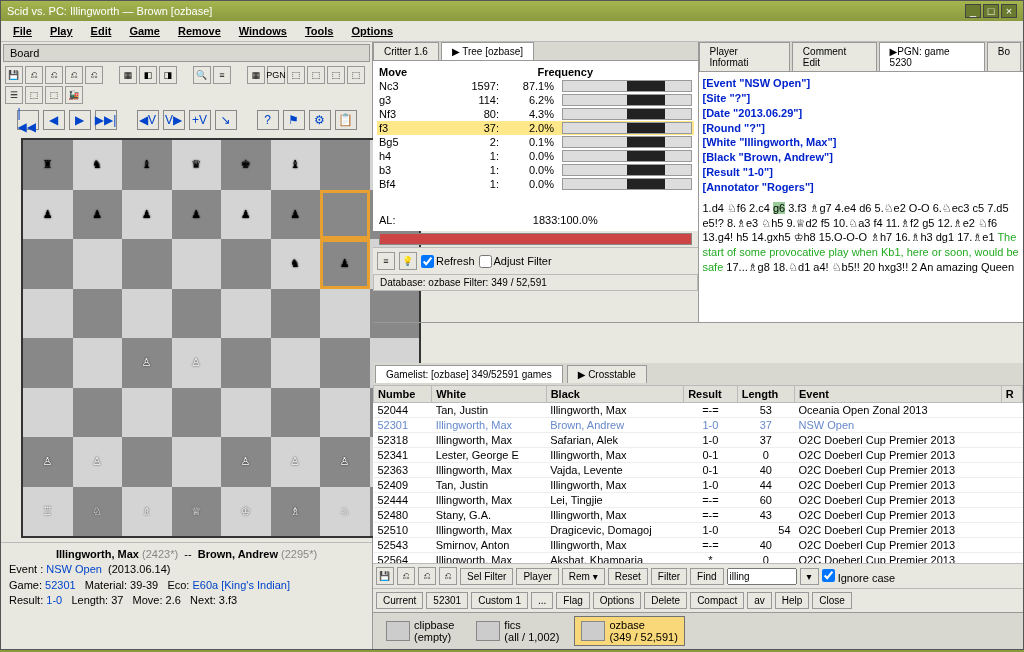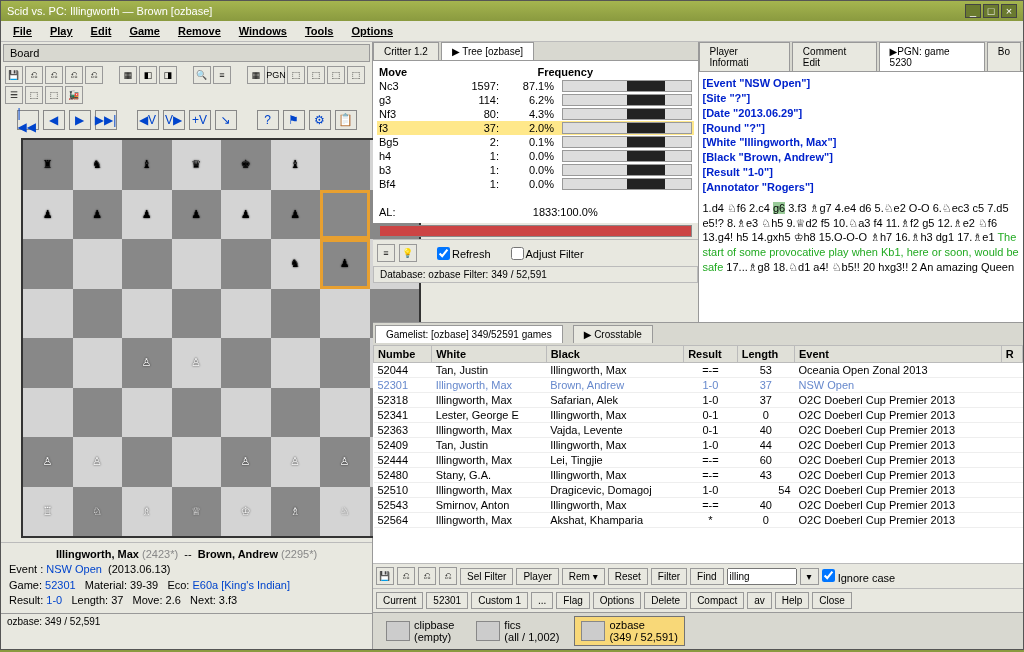--- a/index.html
+++ b/index.html
@@ -35,31 +35,31 @@
 .tab { padding: 3px 10px; border: 1px solid #999; border-bottom: none; background: #e8e8e0; margin-right: 2px; cursor: pointer; font-size: 10px; }
 .tab.active { background: #fff; }
 .tree-panel { background: #fff; padding: 4px; font-family: monospace; font-size: 11px; min-height: 155px; }
 .tree-row { display: flex; padding: 1px 2px; }
 .tree-row.hl { background: #ffe88a; }
 .tree-row .mv { width: 60px; }
 .tree-row .cnt { width: 60px; text-align: right; }
 .tree-row .pct { width: 55px; text-align: right; }
 .tree-row .bar { flex: 1; margin-left: 8px; height: 12px; background: linear-gradient(to right,#ddd 0%,#ddd 50%,#222 50%,#222 80%,#ddd 80%); border: 1px solid #999; }
 .tree-tools { display: flex; gap: 4px; padding: 4px; align-items: center; border-top: 1px solid #bbb; background: #e8e8e0; }
-.tree-tools label { display: flex; align-items: flex-end; gap: 2px; margin-left: 16px; }
+.tree-tools label { display: flex; align-items: center; gap: 2px; }
 .db-line { padding: 2px 6px; border: 1px solid #bbb; background: #e8e8e0; font-size: 10px; }
 .pgn-panel { background: #fff; padding: 4px; font-size: 11px; line-height: 1.35; height: 250px; overflow: hidden; }
 .pgn-panel .hdr { color: #0022cc; font-weight: bold; }
 .pgn-panel .highlight { background: #99cc99; }
 .pgn-panel .comment { color: #22aa22; }
 .upper-right { display: flex; min-height: 270px; }
 .tree-col { flex: 1; border-right: 1px solid #999; display: flex; flex-direction: column; }
 .pgn-col { flex: 1; display: flex; flex-direction: column; }
 .gamelist-wrap { flex: 1; display: flex; flex-direction: column; min-height: 0; border-top: 1px solid #999; }
-.gl-tabs { display: flex; background: #d8d8d0; padding: 2px; gap: 8px; }
+.gl-tabs { display: flex; background: #d8d8d0; padding: 2px; gap: 2px; margin-top: 40px; }
 .gl-tabs .tab { font-size: 10px; }
 .gl-table { flex: 1; overflow: auto; background: #fff; }
 table { width: 100%; border-collapse: collapse; font-size: 10px; }
 th { background: #e0e0d8; border: 1px solid #bbb; padding: 2px 4px; text-align: left; }
 td { padding: 1px 4px; border-bottom: 1px solid #eee; }
 tr.sel td { color: #6688cc; }
 .gl-toolbar { display: flex; gap: 3px; padding: 3px; align-items: center; flex-wrap: wrap; border-top: 1px solid #bbb; background: #e8e8e0; }
 .gl-toolbar .btn { padding: 2px 6px; border: 1px solid #999; background: #e8e8e0; cursor: pointer; font-size: 10px; }
 .gl-toolbar input[type=text] { width: 70px; font-size: 10px; padding: 1px; }
 .db-bar { display: flex; gap: 8px; padding: 3px 6px; background: #d8d8d0; border-top: 1px solid #999; align-items: center; }
@@ -272,50 +272,49 @@
         <div style="text-align:center">
           <span class="name">Illingworth, Max</span>
           <span class="elo">(2423*)</span>
           &nbsp;<span>--</span>&nbsp;
           <span class="name">Brown, Andrew</span>
           <span class="elo">(2295*)</span>
         </div>
         <div>
           <span>Event :</span>
           <a>NSW Open</a>
-          &nbsp;<span>(2013.06.13)</span>
+          &nbsp;<span>(2013.06.14)</span>
         </div>
         <div>
           <span>Game:</span>
           <a>52301</a>
           &nbsp;&nbsp;<span>Material:</span>
           <span>39-39</span>
           &nbsp;&nbsp;<span>Eco:</span>
           <a>E60a [King's Indian]</a>
         </div>
         <div>
           <span>Result:</span>
           <a>1-0</a>
           &nbsp;&nbsp;<span>Length:</span>
           <span>37</span>
           &nbsp;&nbsp;<span>Move:</span>
           <span>2.6</span>
           &nbsp;&nbsp;<span>Next:</span>
           <span>3.f3</span>
         </div>
       </div>
-      <div class="statusbar">ozbase:  349 / 52,591</div>
     </div>
 
     <div class="right">
       <div class="upper-right">
 
         <div class="tree-col">
           <div class="tabs" id="tree-tabs">
-              <div class="tab">Critter 1.2</div>
+              <div class="tab">Critter 1.6</div>
               <div class="tab active">▶ Tree [ozbase]</div>
             </div>
           <div class="tree-panel">
             <div class="tree-row" style="font-weight:bold">
               <span class="mv">Move</span>
               <span style="flex:1;text-align:center">Frequency</span>
             </div>
             <div id="tree-rows">
                 <div class="tree-row">
                   <span class="mv">Nc3</span>
@@ -359,21 +358,21 @@
                   <span class="pct">0.0%</span>
                   <span class="bar"></span>
                 </div>
                 <div class="tree-row">
                   <span class="mv">Bf4</span>
                   <span class="cnt">1:</span>
                   <span class="pct">0.0%</span>
                   <span class="bar"></span>
                 </div>
               </div>
-            <div class="tree-row" style="margin-top:14px">
+            <div class="tree-row" style="margin-top:22px">
               <span class="mv">AL:</span>
               <span style="flex:1;text-align:center">1833:100.0%</span>
             </div>
           </div>
           <div class="progress"></div>
           <div class="tree-tools">
             <span class="tbtn">≡</span>
             <span class="tbtn">💡</span>
             <label>
                 <input type="checkbox" checked="" style=""> 

